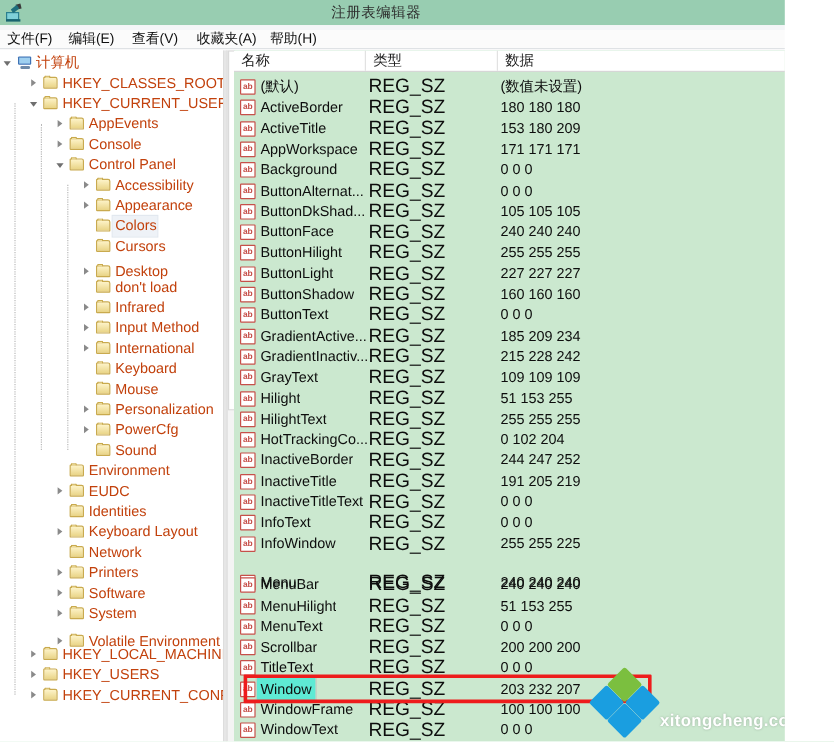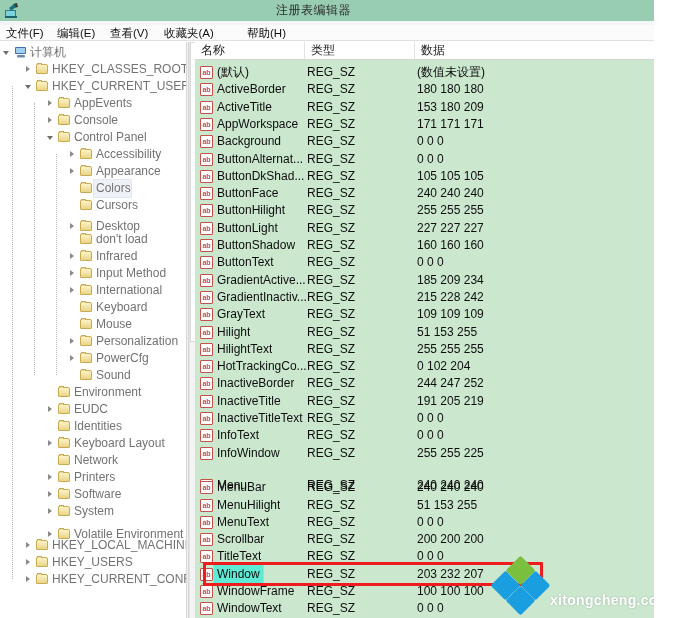--- a/index.html
+++ b/index.html
@@ -60,21 +60,21 @@
   }
 
   .list-pane{
     position:absolute;left:195px;top:42px;width:500px;height:576px;
     background:#cbe8cf;overflow:hidden;
   }
 
   
   .tnode{
     position:absolute;height:17px;line-height:17px;white-space:nowrap;
-    font-size:12px;color:#737373;cursor:default;
+    font-size:12px;color:#c2410c;cursor:default;
   }
   .tnode .tw{
     display:inline-block;width:11px;height:17px;vertical-align:top;position:relative;
   }
   .tnode .tw .arrow{
     position:absolute;left:2px;top:5px;width:0;height:0;
     border-left:4px solid #8a8a8a;border-top:3.5px solid transparent;border-bottom:3.5px solid transparent;
   }
   .tnode .tw .arrow.open{
     left:1px;top:7px;
@@ -124,21 +124,21 @@
     position:absolute;left:5px;top:3px;width:13px;height:13px;
     background:#ffffff;border:1px solid #c6504a;box-sizing:border-box;
     border-radius:1px;
     font-size:7px;line-height:11px;text-align:center;color:#c6504a;
     font-family:"Liberation Sans",sans-serif;font-weight:bold;overflow:hidden;
   }
   .lrow .nm{
     position:absolute;left:22px;top:0;font-size:12px;color:#0d0d0d;
     max-width:100px;overflow:hidden;text-overflow:ellipsis;white-space:nowrap;
   }
-  .lrow .ty{position:absolute;left:112px;top:0;font-size:12px;color:#0d0d0d;}
+  .lrow .ty{position:absolute;left:112px;top:0;font-size:16px;color:#0d0d0d;}
   .lrow .dt{position:absolute;left:222px;top:0;font-size:12px;color:#0d0d0d;}
   .lrow.selrow .nm{background:#5eead4;outline:1px solid #c3cdc2;padding:0 3px;left:19px;}
 
   
   .annot{
     position:absolute;border:3px solid #ee1c1c;border-radius:1px;
     pointer-events:none;box-sizing:border-box;
   }
 
   
@@ -177,21 +177,21 @@
     </svg>
     <div class="title-text">注册表编辑器</div>
   </div>
   <div class="titlebar-under"></div>
 
   <div class="menubar" id="menubar">
       <div class="mi" style="left: 6px;">文件(F)</div>
       <div class="mi" style="left: 57px;">编辑(E)</div>
       <div class="mi" style="left: 110px;">查看(V)</div>
       <div class="mi" style="left: 164px;">收藏夹(A)</div>
-      <div class="mi" style="left: 247px;">帮助(H)</div>
+      <div class="mi" style="left: 225px;">帮助(H)</div>
     </div>
 
   <div class="tree-pane" id="treepane">
       <div class="tnode" style="top: 2px; left: 2px;"><span class="tw"><span class="arrow open"></span></span><span class="fi"><svg class="pc" viewBox="0 0 14 13">
             <rect x="1" y="1" width="11" height="7" rx="1" fill="#3f72b5"></rect>
             <rect x="2" y="2" width="9" height="5" fill="#9fd0f0"></rect>
             <rect x="3" y="9" width="8" height="2.5" rx="1" fill="#6f8aa8"></rect>
           </svg></span><span class="lbl">计算机</span></div>
       <div class="tnode" style="top: 19px; left: 24px;"><span class="tw"><span class="arrow"></span></span><span class="fi"><span class="folder"></span></span><span class="lbl">HKEY_CLASSES_ROOT</span></div>
       <div class="tnode" style="top: 36px; left: 24px;"><span class="tw"><span class="arrow open"></span></span><span class="fi"><span class="folder"></span></span><span class="lbl">HKEY_CURRENT_USER</span></div>

